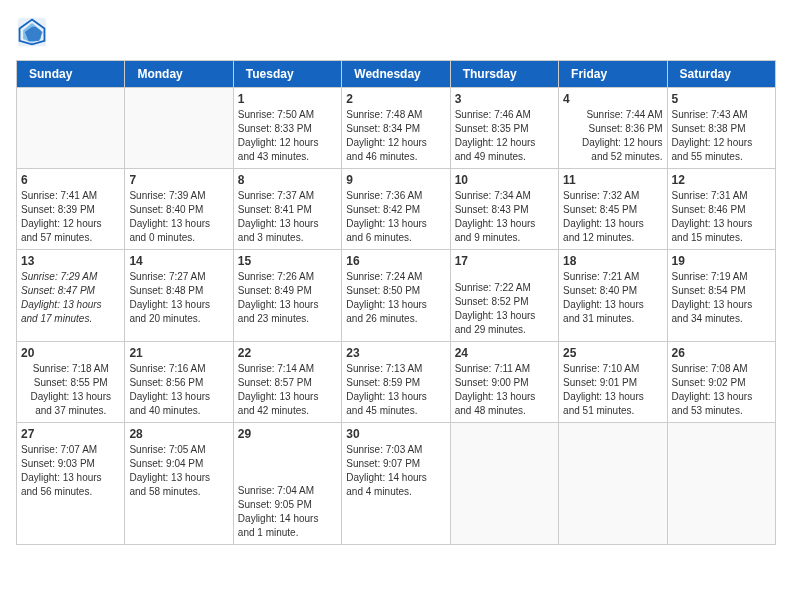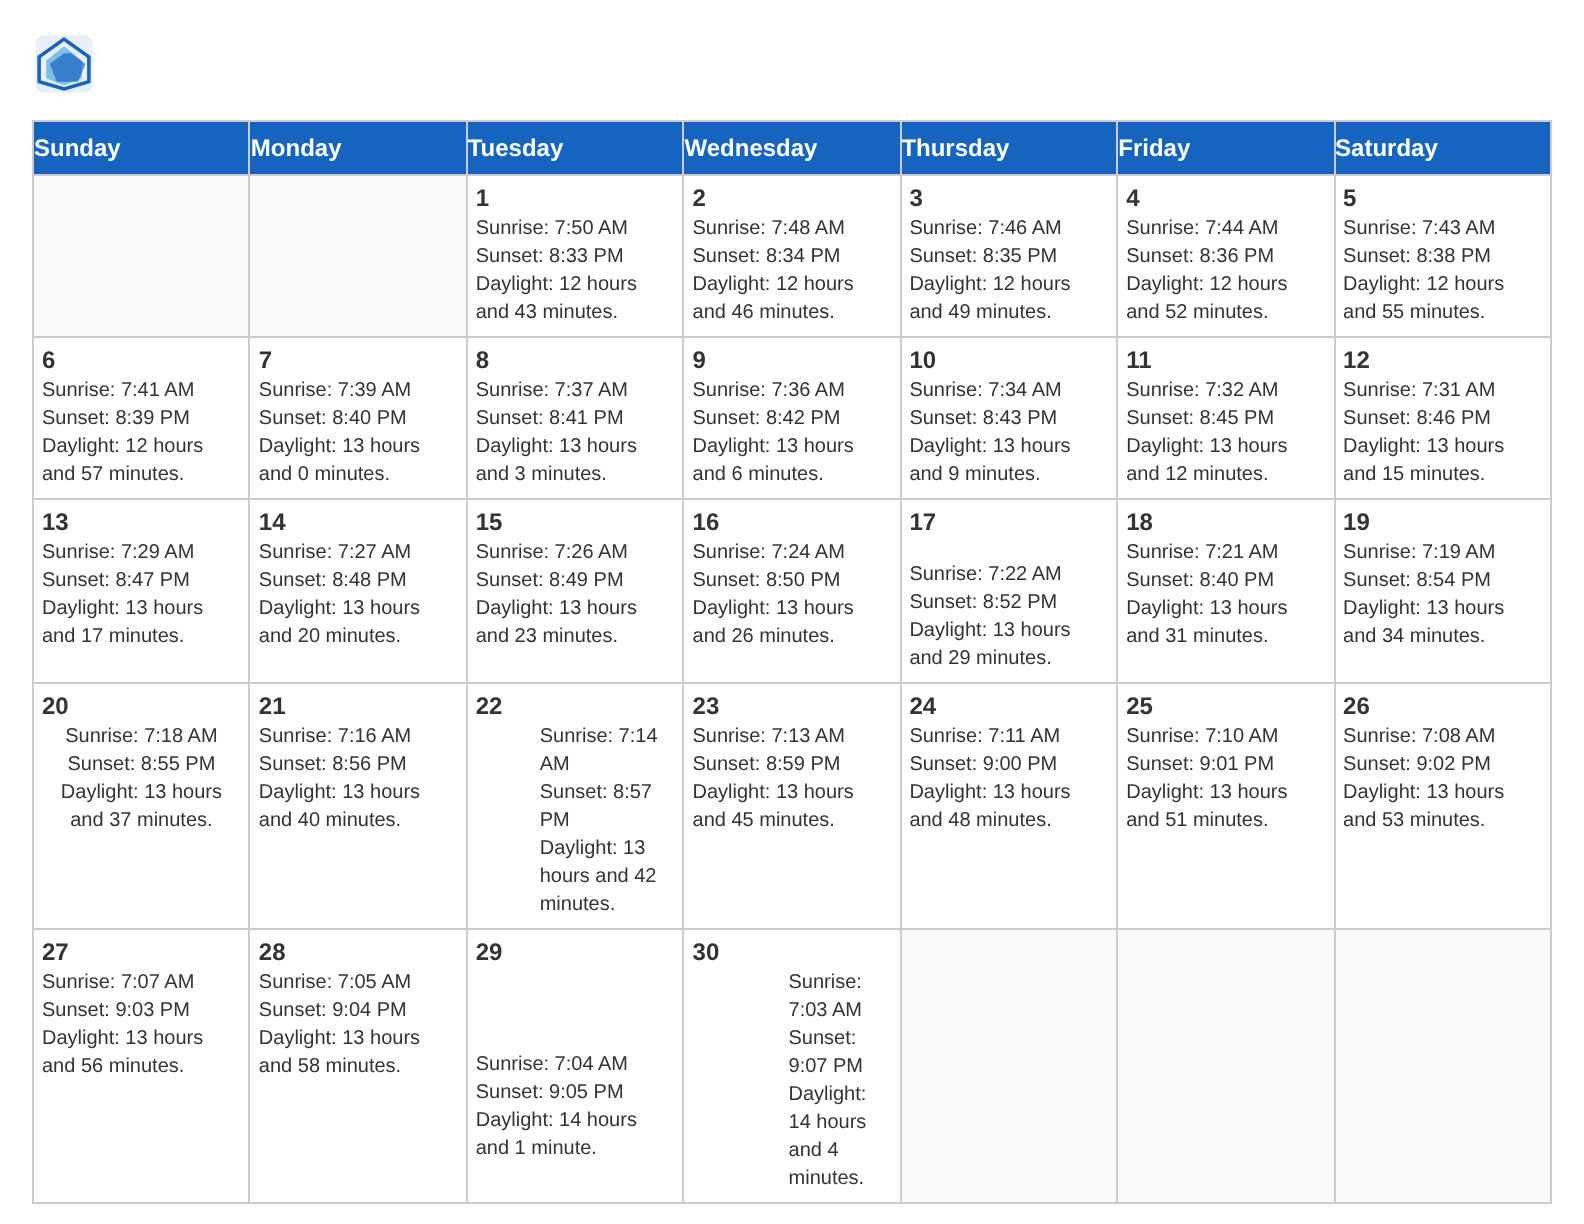--- a/index.html
+++ b/index.html
@@ -53,21 +53,21 @@
       color: #555;
     }
     .calendar {
       width: 100%;
       border-collapse: collapse;
       font-size: 11px;
     }
     .calendar th {
       background: #1565c0;
       color: #fff;
-      padding: 6px 0;
+      padding: 6px 12px;
       text-align: left;
       font-size: 12px;
       border: 1px solid #ccc;
     }
     .calendar td {
       border: 1px solid #ccc;
       vertical-align: top;
       padding: 4px;
       width: 108px;
       min-height: 80px;
@@ -140,21 +140,21 @@
 Daylight: 12 hours and 46 minutes.</div>
         </td>
         <td>
           <span class="day-num">3</span>
           <div class="cell-text" style="white-space: pre-line;">Sunrise: 7:46 AM
 Sunset: 8:35 PM
 Daylight: 12 hours and 49 minutes.</div>
         </td>
         <td>
           <span class="day-num">4</span>
-          <div class="cell-text" style="white-space: pre-line;">Sunrise: 7:44 AM
+          <div class="cell-text" style="white-space: pre-line; text-align: right;">Sunrise: 7:44 AM
 Sunset: 8:36 PM
 Daylight: 12 hours and 52 minutes.</div>
         </td>
         <td>
           <span class="day-num">5</span>
           <div class="cell-text" style="white-space: pre-line;">Sunrise: 7:43 AM
 Sunset: 8:38 PM
 Daylight: 12 hours and 55 minutes.</div>
         </td>
       </tr>
@@ -198,21 +198,21 @@
         <td>
           <span class="day-num">12</span>
           <div class="cell-text" style="white-space: pre-line;">Sunrise: 7:31 AM
 Sunset: 8:46 PM
 Daylight: 13 hours and 15 minutes.</div>
         </td>
       </tr>
       <tr>
         <td>
           <span class="day-num">13</span>
-          <div class="cell-text" style="white-space: pre-line;">Sunrise: 7:29 AM
+          <div class="cell-text" style="white-space: pre-line; font-style: italic;">Sunrise: 7:29 AM
 Sunset: 8:47 PM
 Daylight: 13 hours and 17 minutes.</div>
         </td>
         <td>
           <span class="day-num">14</span>
           <div class="cell-text" style="white-space: pre-line;">Sunrise: 7:27 AM
 Sunset: 8:48 PM
 Daylight: 13 hours and 20 minutes.</div>
         </td>
         <td>
@@ -254,21 +254,21 @@
 Daylight: 13 hours and 37 minutes.</div>
         </td>
         <td>
           <span class="day-num">21</span>
           <div class="cell-text" style="white-space: pre-line;">Sunrise: 7:16 AM
 Sunset: 8:56 PM
 Daylight: 13 hours and 40 minutes.</div>
         </td>
         <td>
           <span class="day-num">22</span>
-          <div class="cell-text" style="white-space: pre-line; margin-left: 32px;">Sunrise: 7:14 AM
+          <div class="cell-text" style="white-space: pre-line;">Sunrise: 7:14 AM
 Sunset: 8:57 PM
 Daylight: 13 hours and 42 minutes.</div>
         </td>
         <td>
           <span class="day-num">23</span>
           <div class="cell-text" style="white-space: pre-line;">Sunrise: 7:13 AM
 Sunset: 8:59 PM
 Daylight: 13 hours and 45 minutes.</div>
         </td>
         <td>
@@ -304,21 +304,21 @@
 Daylight: 13 hours and 58 minutes.</div>
         </td>
         <td>
           <span class="day-num">29</span>
           <div class="cell-text" style="white-space: pre-line; margin-top: 43px;">Sunrise: 7:04 AM
 Sunset: 9:05 PM
 Daylight: 14 hours and 1 minute.</div>
         </td>
         <td>
           <span class="day-num">30</span>
-          <div class="cell-text" style="white-space: pre-line; margin-left: 48px;">Sunrise: 7:03 AM
+          <div class="cell-text" style="white-space: pre-line;">Sunrise: 7:03 AM
 Sunset: 9:07 PM
 Daylight: 14 hours and 4 minutes.</div>
         </td>
         <td class="empty"></td>
         <td class="empty"></td>
         <td class="empty"></td>
       </tr>
     </tbody>
 </table>
 

